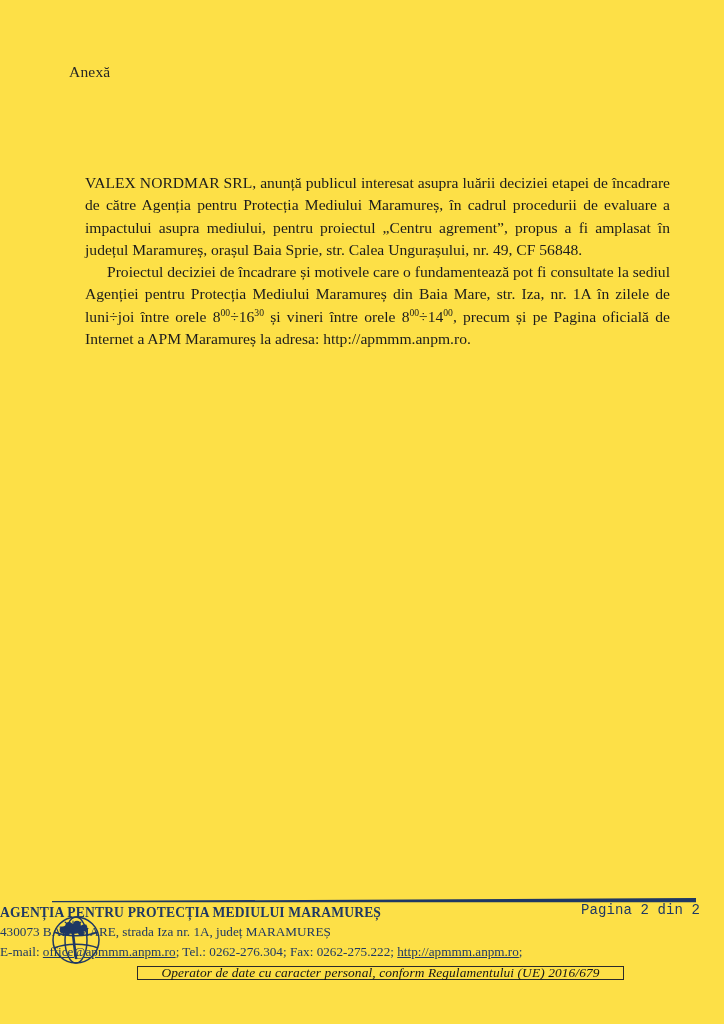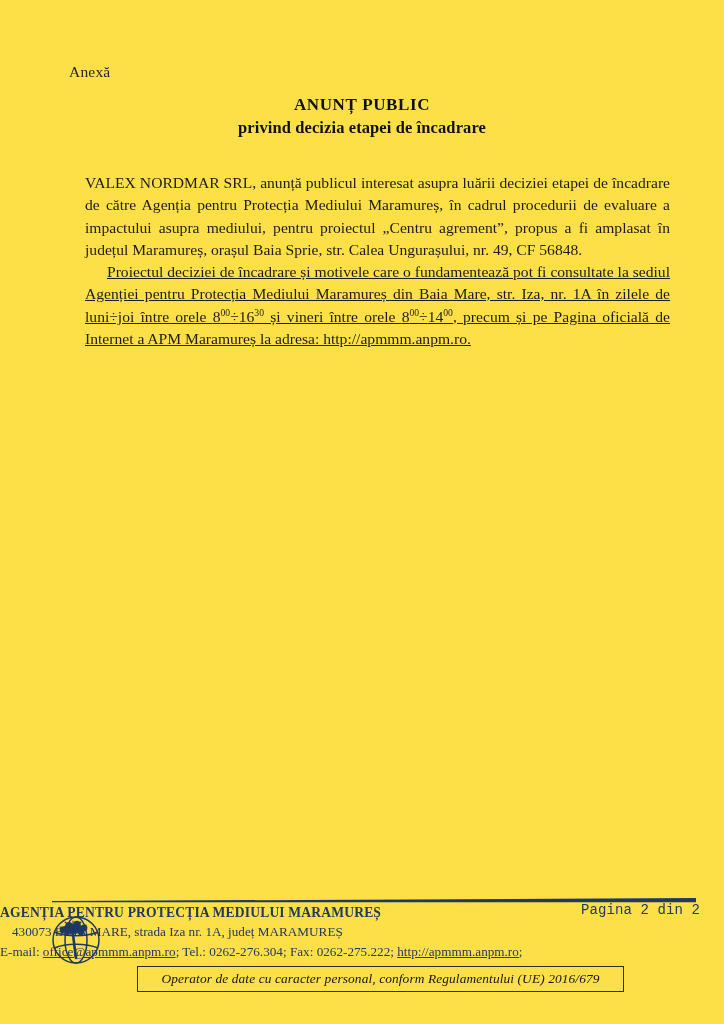--- a/index.html
+++ b/index.html
@@ -67,21 +67,20 @@
   .para {
     text-align: justify;
     text-justify: inter-word;
     margin: 0;
   }
   .para + .para {
     margin-top: 0;
   }
   .para.indent {
     text-indent: 22px;
-    text-decoration: underline;
   }
   sup {
     font-size: 0.62em;
     vertical-align: super;
     line-height: 0;
   }
 
   
   .footer {
     position: absolute;
@@ -130,40 +129,39 @@
     font-weight: bold;
     letter-spacing: 0.15px;
     color: #1f3864;
     line-height: 1.35;
   }
   .footer-address {
     font-size: 13.2px;
     color: #1f3864;
     line-height: 1.38;
     margin-top: 1px;
-    padding-left: 12px;
   }
   .footer-contact {
     font-size: 13.2px;
     color: #1f3864;
     line-height: 1.38;
     margin-top: 1px;
   }
   .flink {
     text-decoration: underline;
     color: #1f3864;
   }
 
   
   .gdpr-box {
     position: absolute;
     left: 137px;
     top: 966px;
     width: 487px;
-    height: 26px;
+    height: 14px;
     border: 1px solid #2b2b2b;
     box-sizing: border-box;
     display: flex;
     align-items: center;
     justify-content: center;
   }
   .gdpr-text {
     font-style: italic;
     font-size: 13.4px;
     color: #141414;
@@ -171,24 +169,20 @@
     white-space: nowrap;
   }
 </style>
 </head>
 <body>
 
 <div class="page">
 
   <div class="annex">Anexă</div>
 
-  <div class="title-block">
-    <div class="title-main">ANUNȚ PUBLIC</div>
-    <div class="title-sub">privind decizia etapei de încadrare</div>
-  </div>
 
   <div class="body-block">
 
     <p class="para">
       <span>VALEX NORDMAR SRL, anunță publicul interesat asupra luării deciziei etapei de încadrare de către Agenția pentru Protecția Mediului Maramureș, în cadrul procedurii de evaluare a impactului asupra mediului, pentru proiectul „Centru agrement”, propus a fi amplasat în județul Maramureș, orașul Baia Sprie, str. Calea Ungurașului, nr. 49, CF 56848.</span>
     </p>
 
     <p class="para indent">
       <span>Proiectul deciziei de încadrare și motivele care o fundamentează pot fi consultate la sediul Agenției pentru Protecția Mediului Maramureș din Baia Mare, str. Iza, nr. 1A în zilele de luni÷joi între orele </span><span>8</span><sup>00</sup><span>÷</span><span>16</span><sup>30</sup><span> și vineri între orele </span><span>8</span><sup>00</sup><span>÷</span><span>14</span><sup>00</sup><span>, precum și pe Pagina oficială de Internet a APM Maramureș la adresa: http://apmmm.anpm.ro.</span>
     </p>

